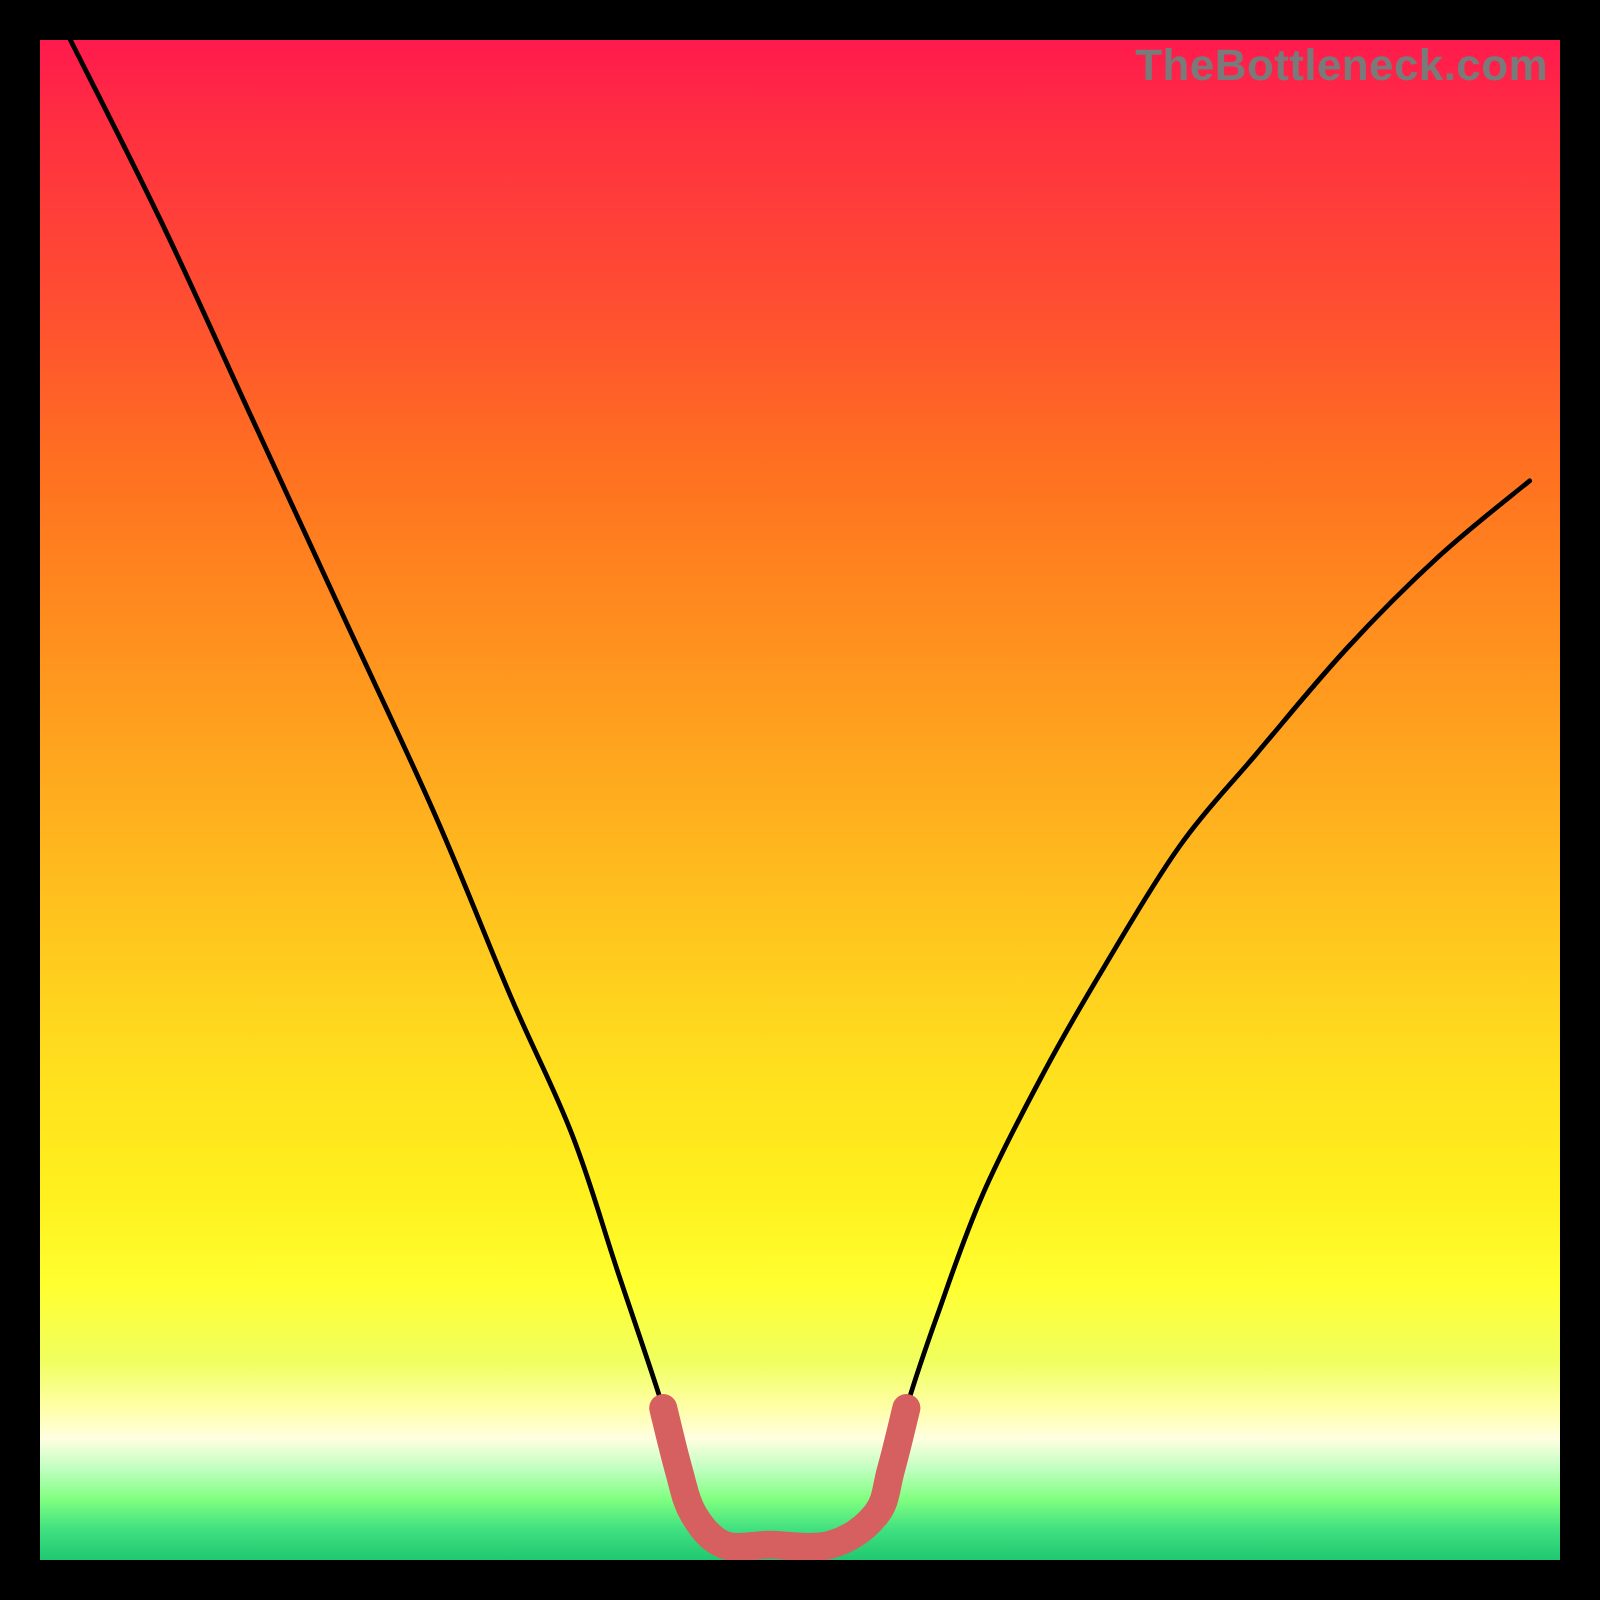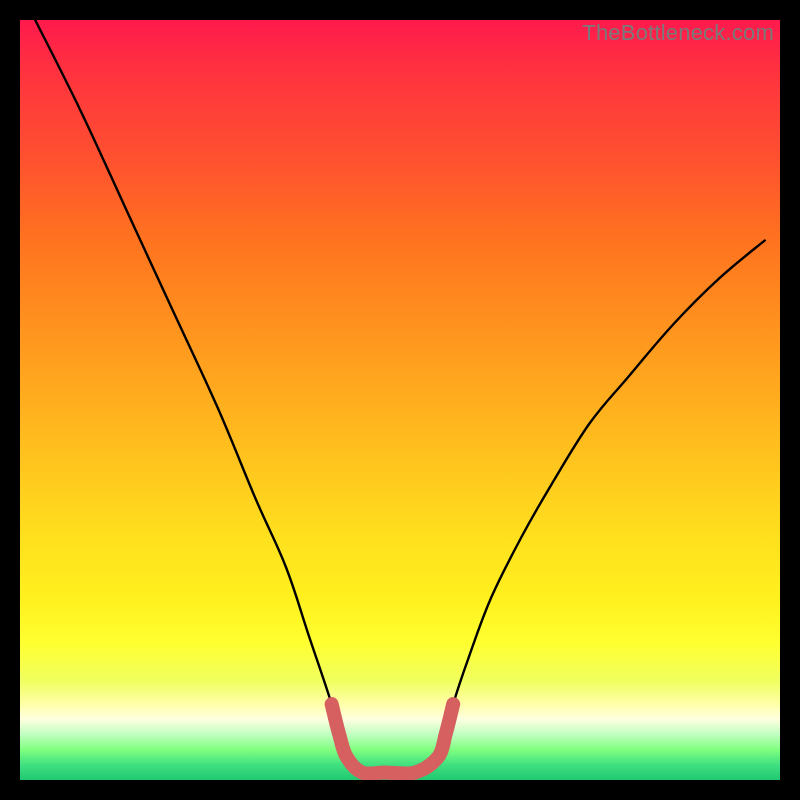--- a/index.html
+++ b/index.html
@@ -38,21 +38,21 @@
       #20c870 100%
     );
     overflow: hidden;
   }
   .watermark {
     position: absolute;
     top: 20px;
     right: 26px;
     color: #7a7a7a;
     font-size: 22px;
-    font-weight: 400;
+    font-weight: 700;
     z-index: 10;
     letter-spacing: 0.2px;
   }
   svg.plot {
     position: absolute;
     left: 0;
     top: 0;
     width: 760px;
     height: 760px;
   }

